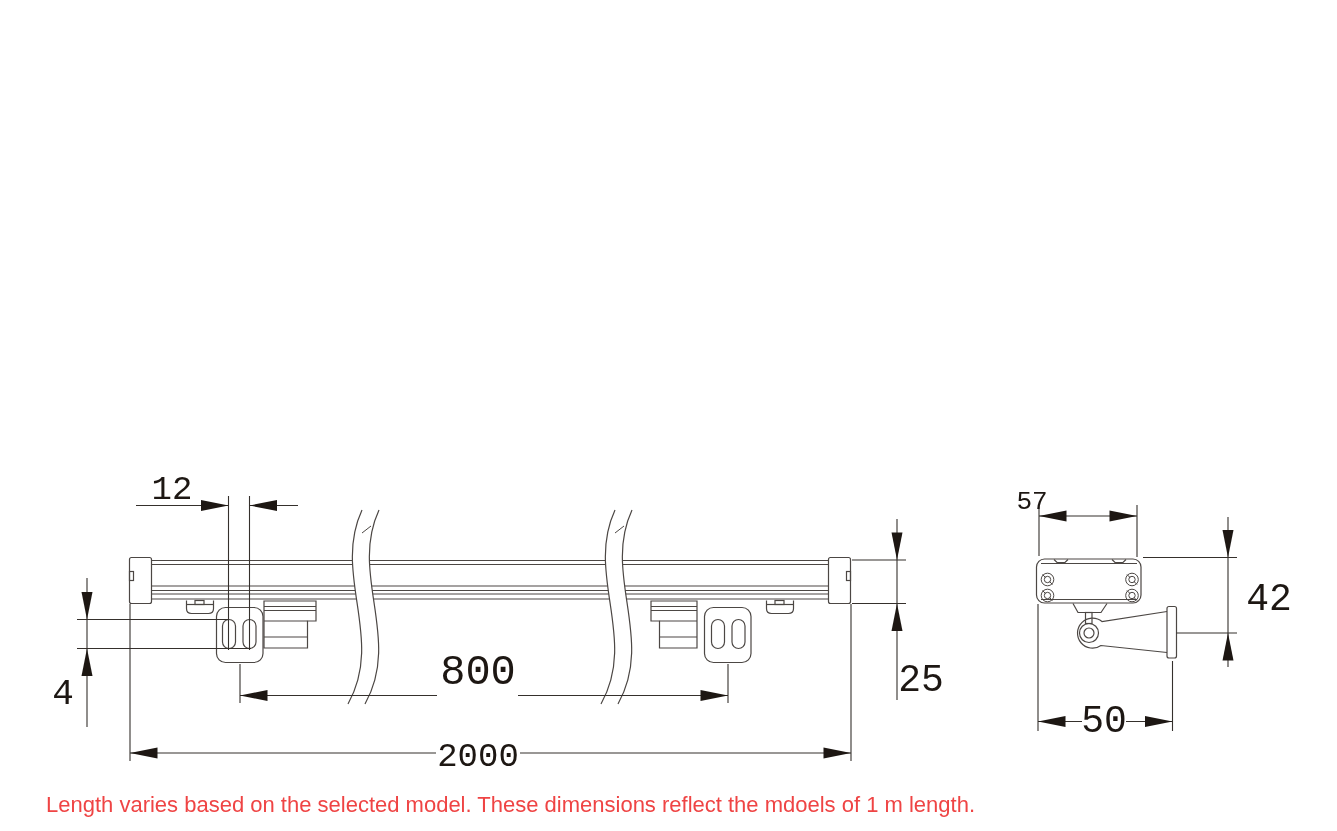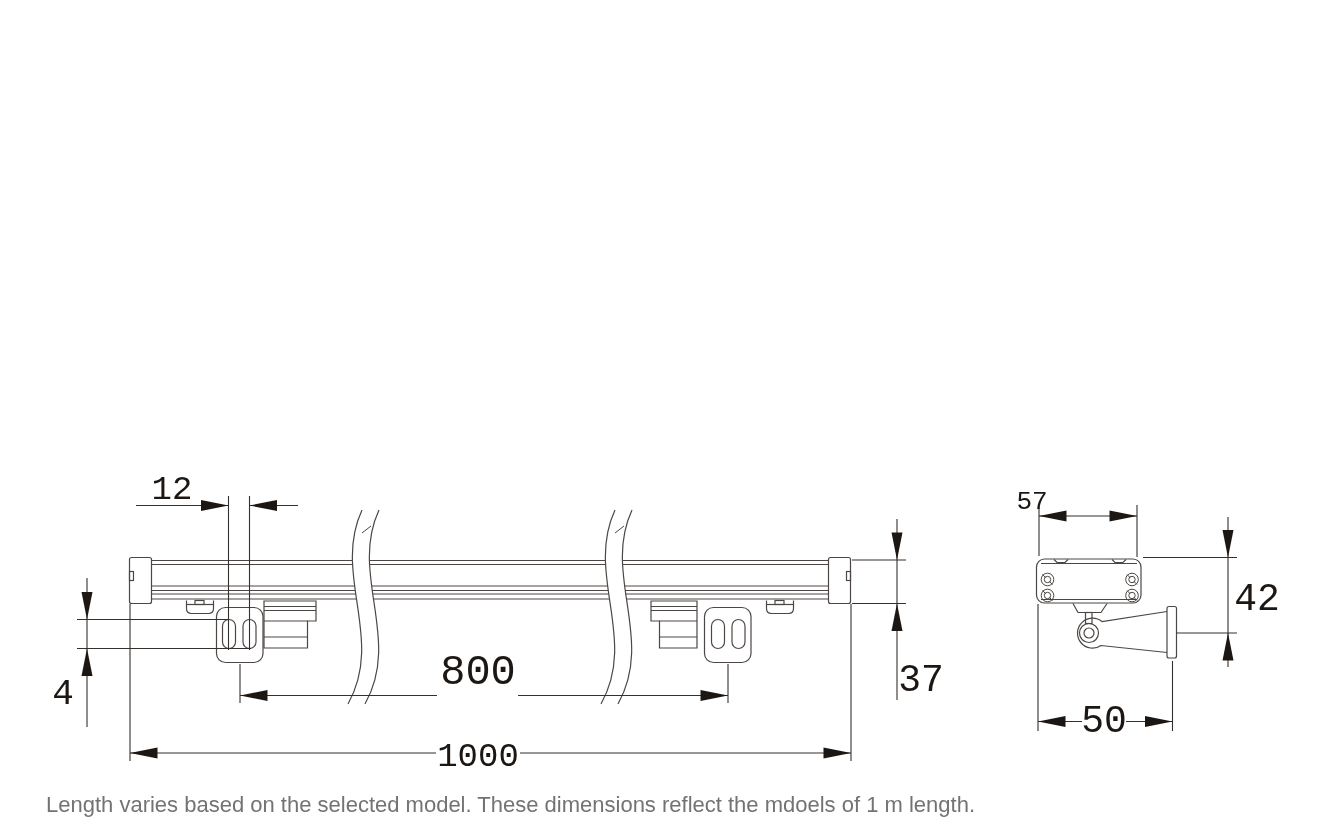--- a/index.html
+++ b/index.html
@@ -1,30 +1,30 @@
 <!DOCTYPE html>
 <html><head>
 <meta charset="utf-8">
 <style>
   html,body{margin:0;padding:0;background:#fff;}
   #page{position:relative;width:1337px;height:831px;background:#ffffff;overflow:hidden;
         font-family:"Liberation Sans",sans-serif;}
   .title{position:absolute;left:42px;top:36px;font-size:64px;font-weight:700;
          letter-spacing:-1.5px;color:#221813;}
-  .caption{position:absolute;left:46px;top:792px;font-size:22px;color:#737373;text-align:right;}
+  .caption{position:absolute;left:46px;top:792px;font-size:22px;color:#ef4444;text-align:right;}
   svg{position:absolute;left:0;top:0;}
   .dim{position:absolute;color:#1d1713;text-align:center;line-height:1;
        font-family:Liberation Mono, monospace;}
   .d12{left:142px;top:473px;width:60px;font-size:34px;}
   .d15{left:33px;top:677px;width:60px;font-size:36px;}
   .d800{left:428px;top:652px;width:100px;font-size:42px;}
   .d1000{left:428px;top:740px;width:100px;font-size:34px;}
   .d25{left:891px;top:662px;width:60px;font-size:38px;}
   .d57{left:1002px;top:477px;width:60px;font-size:26px;margin-top:12px;}
-  .d42{left:1227px;top:581px;width:60px;font-size:38px;}
+  .d42{left:1227px;top:581px;width:60px;font-size:38px;padding-left:12px;}
   .d76{left:1074px;top:703px;width:60px;font-size:38px;}
 </style>
 </head>
 <body>
 
 <div id="page">
 
 
   <svg width="1337" height="831" viewBox="0 0 1337 831">
 
@@ -202,20 +202,20 @@
         <path d="M1172.5,661 V731"></path>
         <polygon points="1038,721.5 1065.5,716 1065.5,727" fill="#1d1713" stroke="none"></polygon>
         <polygon points="1172.5,721.5 1145,716 1145,727" fill="#1d1713" stroke="none"></polygon>
       </g>
     </g>
   </svg>
 
   <div class="dim d12">12</div>
   <div class="dim d15">4</div>
   <div class="dim d800">800</div>
-  <div class="dim d1000">1000</div>
-  <div class="dim d25">37</div>
+  <div class="dim d1000">2000</div>
+  <div class="dim d25">25</div>
   <div class="dim d57">57</div>
   <div class="dim d42">42</div>
   <div class="dim d76">50</div>
 
   <div class="caption">Length varies based on the selected model. These dimensions reflect the mdoels of 1 m length.</div>
 </div>
 
 </body></html>

